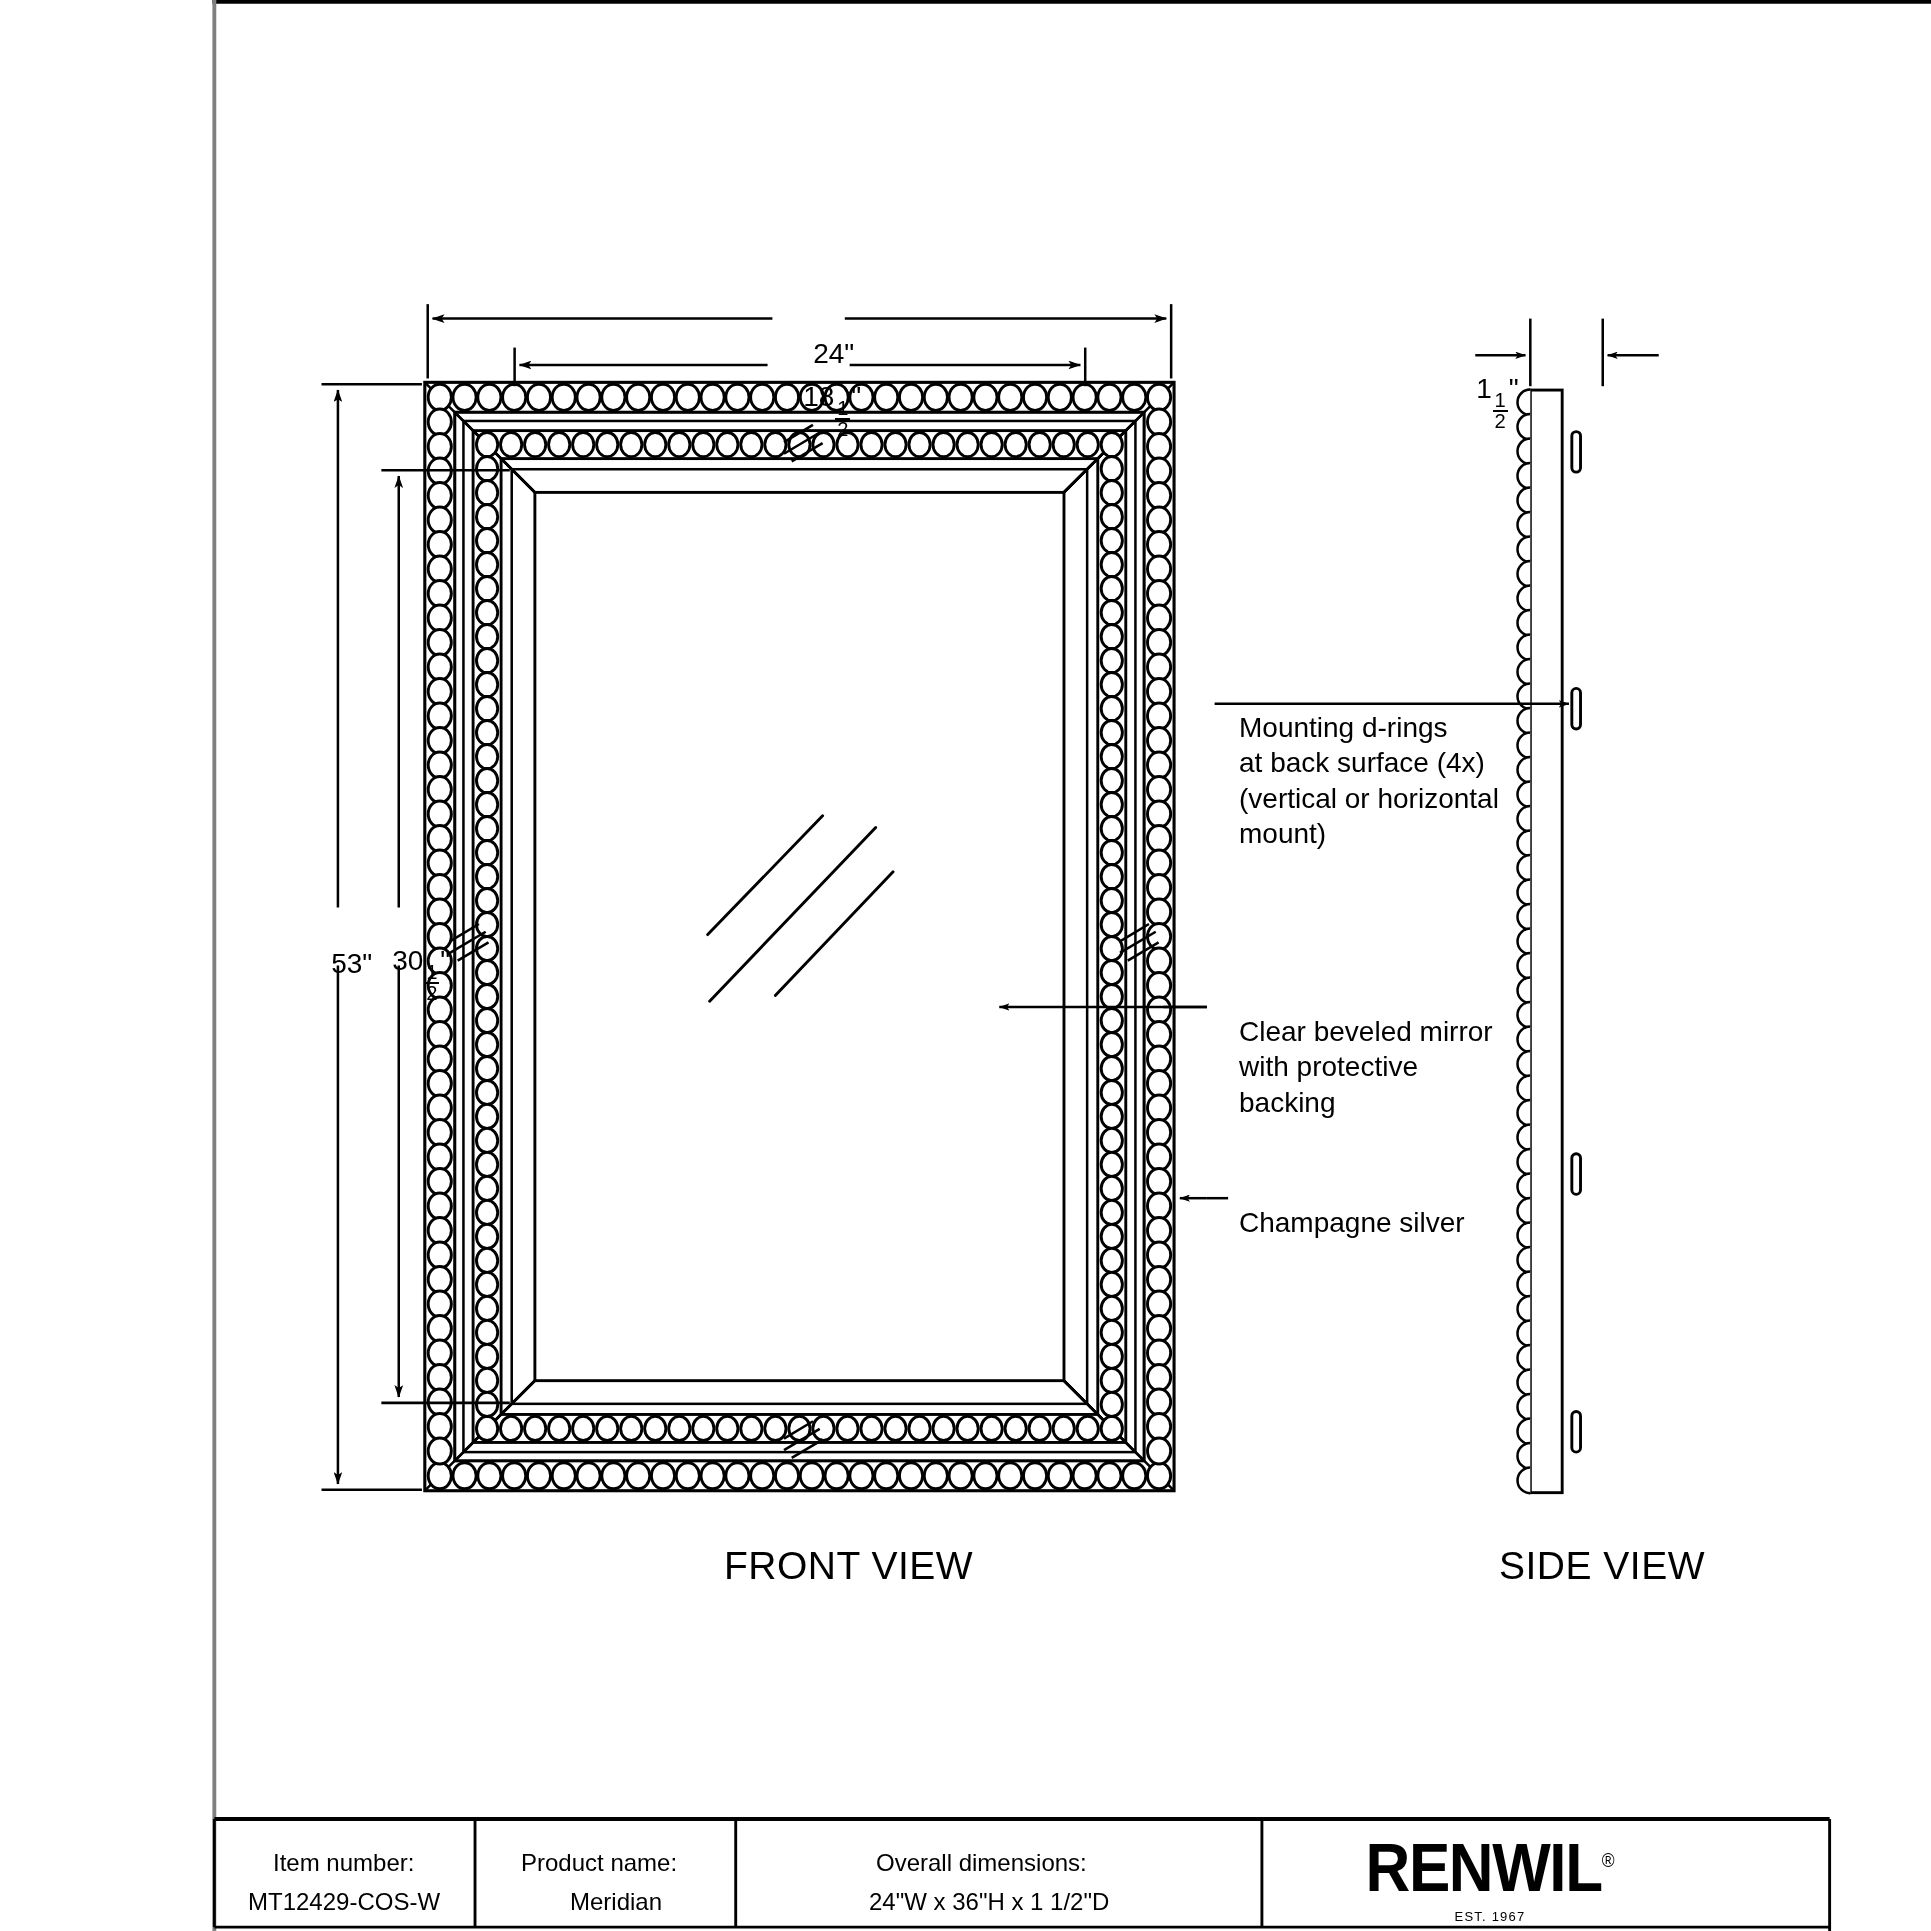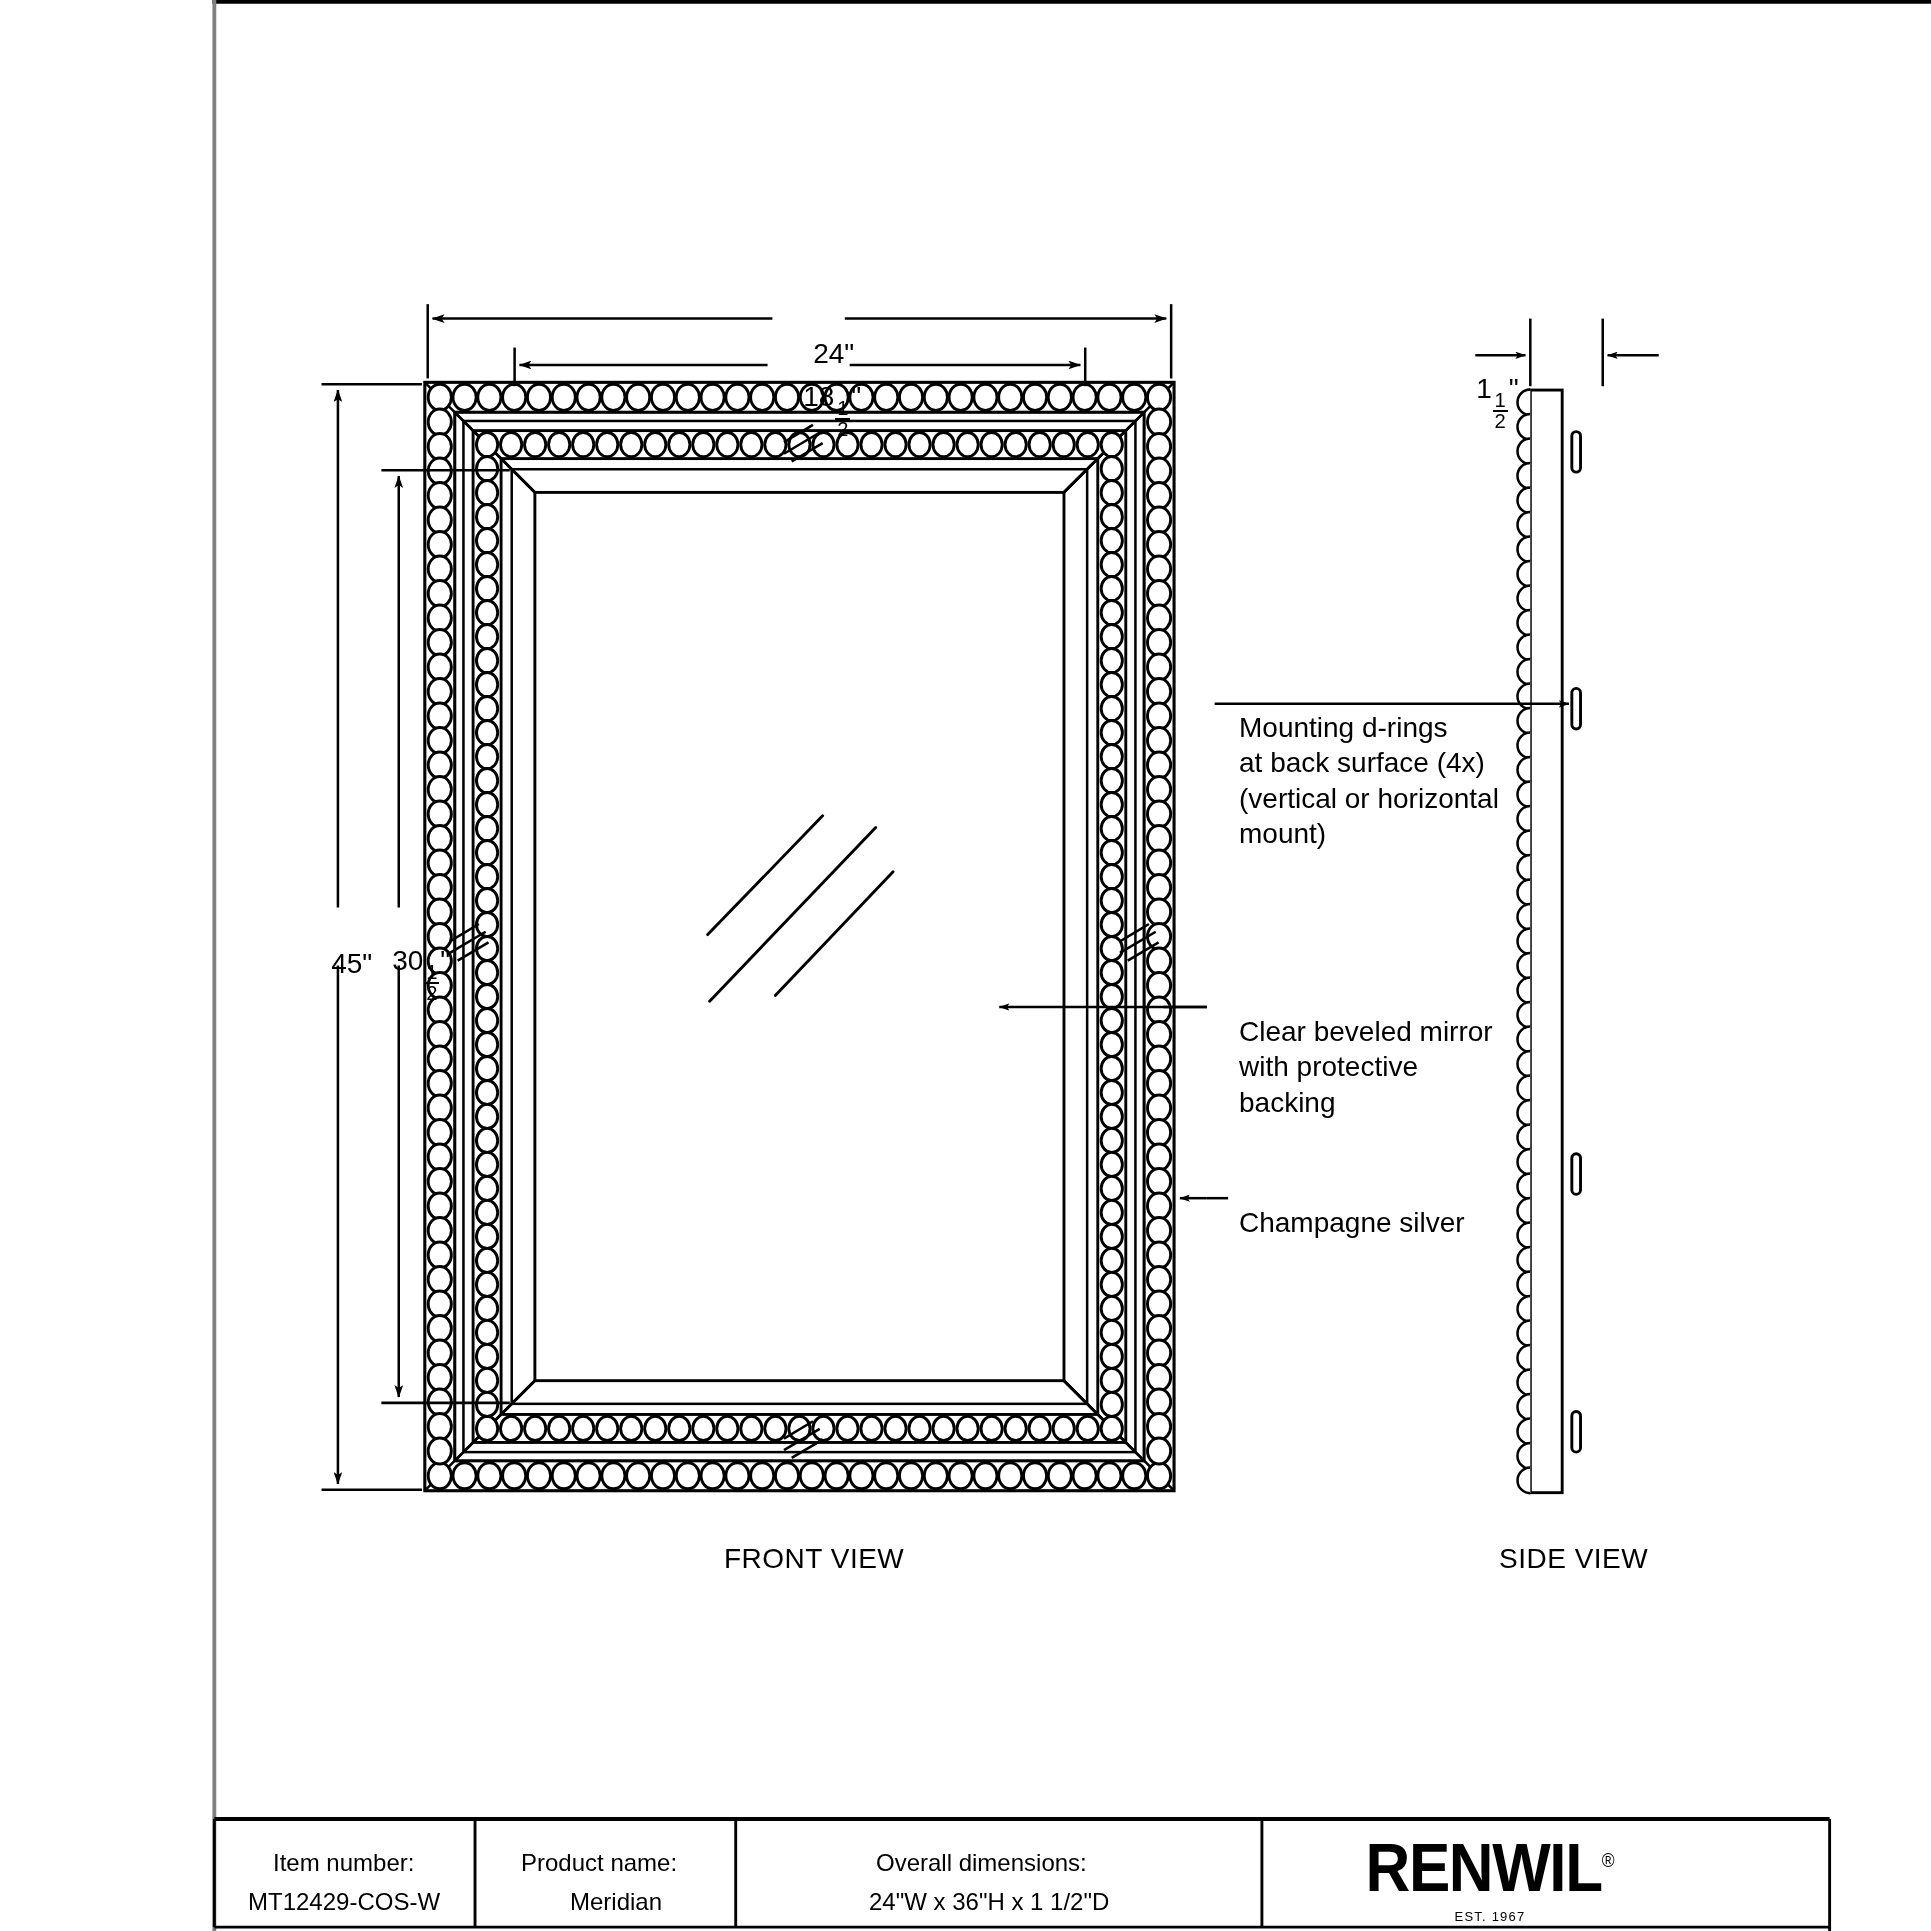--- a/index.html
+++ b/index.html
@@ -29,21 +29,21 @@
     height: 1931px;
   }
   .txt {
     position: absolute;
     white-space: pre;
     font-family: "Liberation Sans", sans-serif;
     color: #000;
     line-height: 1.26;
   }
   .view-label {
-    font-size: 28px;
+    font-size: 39px;
     letter-spacing: 0.5px;
   }
   .callout {
     font-size: 28px;
     margin-top: 24px;
   }
   .dim {
     font-size: 28px;
   }
   .tb-head {
@@ -601,21 +601,21 @@
 
   <div class="txt dim" style="left:782px; top:301px;">
     <span>24</span><span>"</span>
   </div>
 
   <div class="txt dim" style="left:772px; top:344px;">
     <span>18</span><span class="frac"><span class="num">1</span><span class="bar"></span><span class="den">2</span></span><span>"</span>
   </div>
 
   <div class="txt dim" style="left:300px; top:911px;">
-    <span>45</span><span>"</span>
+    <span>53</span><span>"</span>
   </div>
 
   <div class="txt dim" style="left:361px; top:908px;text-align:right;">
     <span>30</span><span class="frac"><span class="num">1</span><span class="bar"></span><span class="den">2</span></span><span>"</span>
   </div>
 
   <div class="txt dim" style="left:1445px; top:336px;">
     <span>1</span><span class="frac"><span class="num">1</span><span class="bar"></span><span class="den">2</span></span><span>"</span>
   </div>
 

